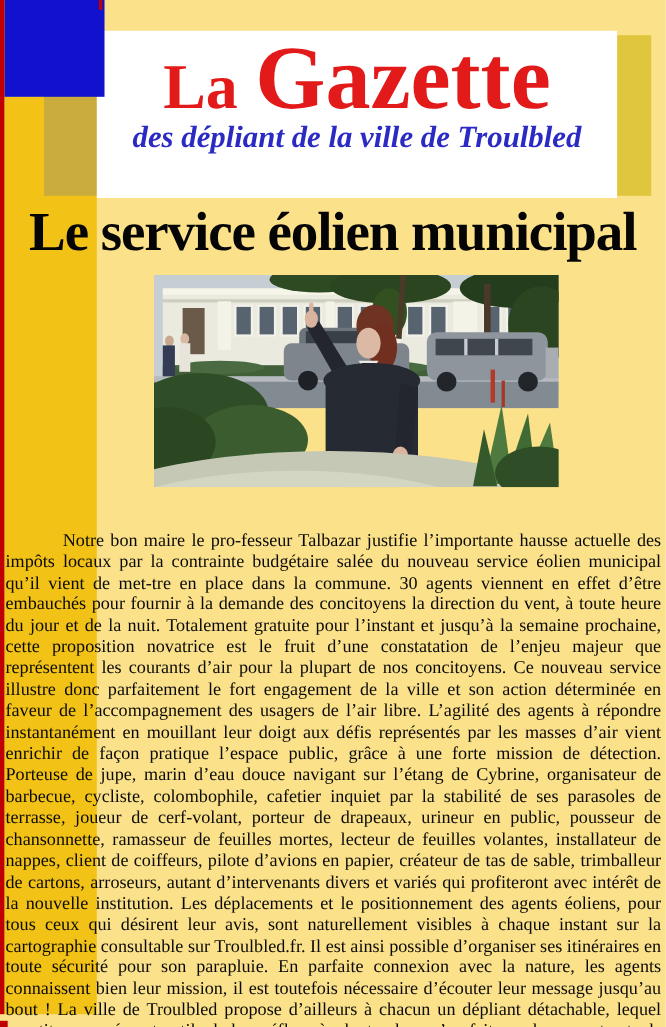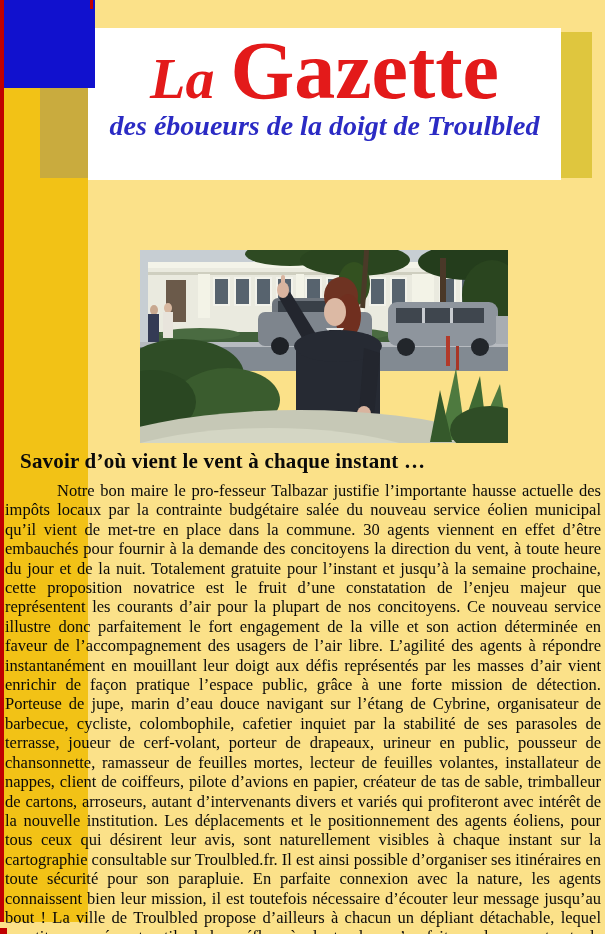--- a/index.html
+++ b/index.html
@@ -11,21 +11,21 @@
   .red-corner{left:0;top:928px;width:7px;height:6px;background:#C00000;}
   .red-notch{left:90px;top:0;width:3px;height:9px;background:#C00000;}
   .gold-col{left:4px;top:88px;width:84px;height:834px;background:#F2C216;}
   .mustard-left{left:40px;top:32px;width:48px;height:146px;background:#C9AB3E;}
   .mustard-right{left:561px;top:32px;width:31px;height:146px;background:#DFC63E;}
   .blue-square{left:4px;top:0;width:91px;height:88px;background:#1111CE;}
   
   .masthead{left:88px;top:28px;width:473px;height:152px;background:#FFFFFF;
             display:flex;flex-direction:column;align-items:center;justify-content:flex-start;}
   .masthead-title{margin-top:2px;line-height:1;color:#E31A1A;font-weight:bold;white-space:nowrap;}
-  .masthead-title .la{font-size:58px;font-style:italic;}
+  .masthead-title .la{font-size:58px;}
   .masthead-title .gz{font-size:82px;margin-left:16px;}
   .masthead-sub{margin-top:0;color:#2B2BC4;font-weight:bold;font-style:italic;
                 font-size:28px;line-height:1;white-space:nowrap;}
   
   .headline{left:0;top:184px;width:605px;text-align:center;font-weight:bold;
             font-size:50px;line-height:1.04;color:#050505;letter-spacing:-1px;}
   
   .photo{left:140px;top:250px;width:368px;height:193px;overflow:hidden;}
   .photo svg{display:block;}
   
@@ -41,28 +41,29 @@
 <div class="page">
 
   <div class="abs gold-col"></div>
   <div class="abs mustard-left"></div>
   <div class="abs mustard-right"></div>
 
   <div class="abs masthead">
     <div class="masthead-title">
       <span class="la">La</span><span class="gz">Gazette</span>
     </div>
-    <div class="masthead-sub">des éboueurs de la doigt de Troulbled</div>
+    <div class="masthead-sub">des dépliant de la ville de Troulbled</div>
   </div>
 
   <div class="abs blue-square"></div>
   <div class="abs red-strip-left"></div>
   <div class="abs red-notch"></div>
   <div class="abs red-corner"></div>
 
+  <div class="abs headline">Le service éolien municipal</div>
 
   <div class="abs photo">
     <svg width="368" height="193" viewBox="0 0 368 193" xmlns="http://www.w3.org/2000/svg">
       <g>
         <rect x="0" y="0" width="368" height="110" fill="#C7CED3"></rect>
       </g>
       <g>
         <rect x="8" y="14" width="344" height="80" fill="#EAEADF"></rect>
         <rect x="8" y="12" width="344" height="6" fill="#F4F4E9"></rect>
         <rect x="8" y="22" width="344" height="3" fill="#CFCFC0"></rect>
@@ -156,19 +157,18 @@
         <rect x="316" y="96" width="3" height="24" fill="#A83626"></rect>
         <polygon points="300,190 316,118 326,190" fill="#4E7A3F"></polygon>
         <polygon points="318,192 340,126 348,192" fill="#3F6A33"></polygon>
         <polygon points="336,190 360,134 368,190" fill="#4E7A3F"></polygon>
         <polygon points="290,192 300,140 312,192" fill="#35592B"></polygon>
         <ellipse cx="350" cy="180" rx="40" ry="24" fill="#2F4D26"></ellipse>
       </g>
     </svg>
   </div>
 
-  <div class="abs subheading">Savoir d’où vient le vent à chaque instant …</div>
 
   <div class="abs bodytext">
     <p><span>Notre bon maire le pro-fesseur Talbazar justifie l’importante hausse actuelle des impôts locaux par la contrainte budgétaire salée du nouveau service éolien municipal qu’il vient de met-tre en place dans la commune. 30 agents viennent en effet d’être embauchés pour fournir à la demande des concitoyens la direction du vent, à toute heure du jour et de la nuit. Totalement gratuite pour l’instant et jusqu’à la semaine prochaine, cette proposition novatrice est le fruit d’une constatation de l’enjeu majeur que représentent les courants d’air pour la plupart de nos concitoyens. Ce nouveau service illustre donc parfaitement le fort engagement de la ville et son action déterminée en faveur de l’accompagnement des usagers de l’air libre. L’agilité des agents à répondre instantanément en mouillant leur doigt aux défis représentés par les masses d’air vient enrichir de façon pratique l’espace public, grâce à une forte mission de détection. Porteuse de jupe, marin d’eau douce navigant sur l’étang de Cybrine, organisateur de barbecue, cycliste, colombophile, cafetier inquiet par la stabilité de ses parasoles de terrasse, joueur de cerf-volant, porteur de drapeaux, urineur en public, pousseur de chansonnette, ramasseur de feuilles mortes, lecteur de feuilles volantes, installateur de nappes, client de coiffeurs, pilote d’avions en papier, créateur de tas de sable, trimballeur de cartons, arroseurs, autant d’intervenants divers et variés qui profiteront avec intérêt de la nouvelle institution. Les déplacements et le positionnement des agents éoliens, pour tous ceux qui désirent leur avis, sont naturellement visibles à chaque instant sur la cartographie consultable sur Troulbled.fr. Il est ainsi possible d’organiser ses itinéraires en toute sécurité pour son parapluie. En parfaite connexion avec la nature, les agents connaissent bien leur mission, il est toutefois nécessaire d’écouter leur message jusqu’au bout ! La ville de Troulbled propose d’ailleurs à chacun un dépliant détachable, lequel constitue un mémento utile du bon réflexe à adopter, lorsqu’on fait appel aux contractuels pour connaître la direction du vent. Les agents éoliens répondent toujours à la demande, il suffit simplement de les siffler, que l’on soit à pied, en vélo ou en voiture. Le nouveau service municipal met donc l’innovation météorologique immédiatement disponible au coeur de la cité, ce qui devrait ravir tous ceux qui ont à mettre du linge à sécher.</span> </p>
   </div>
 
 </div>
 
 </body></html>

